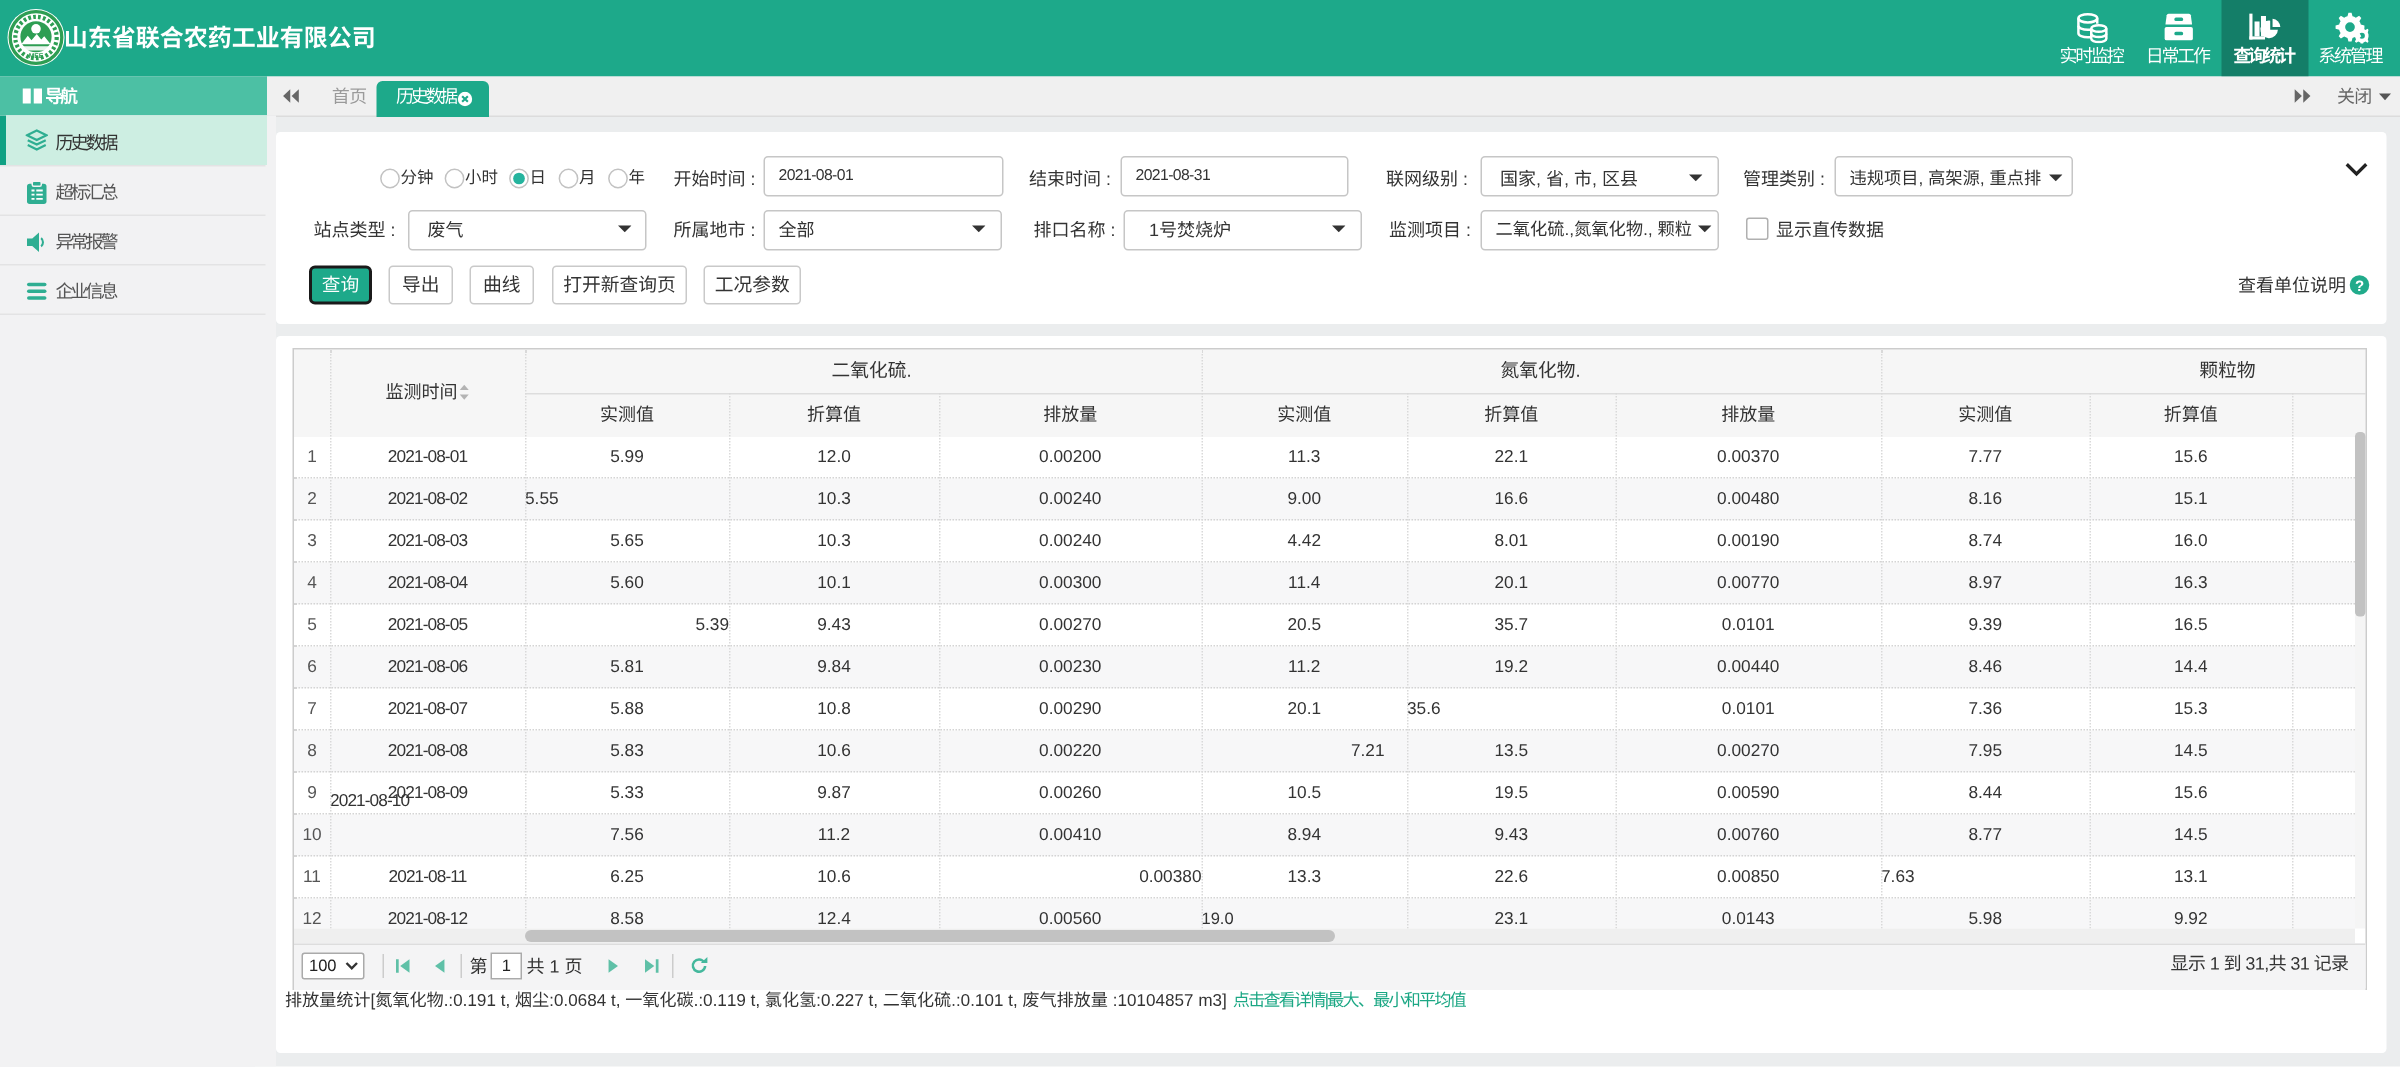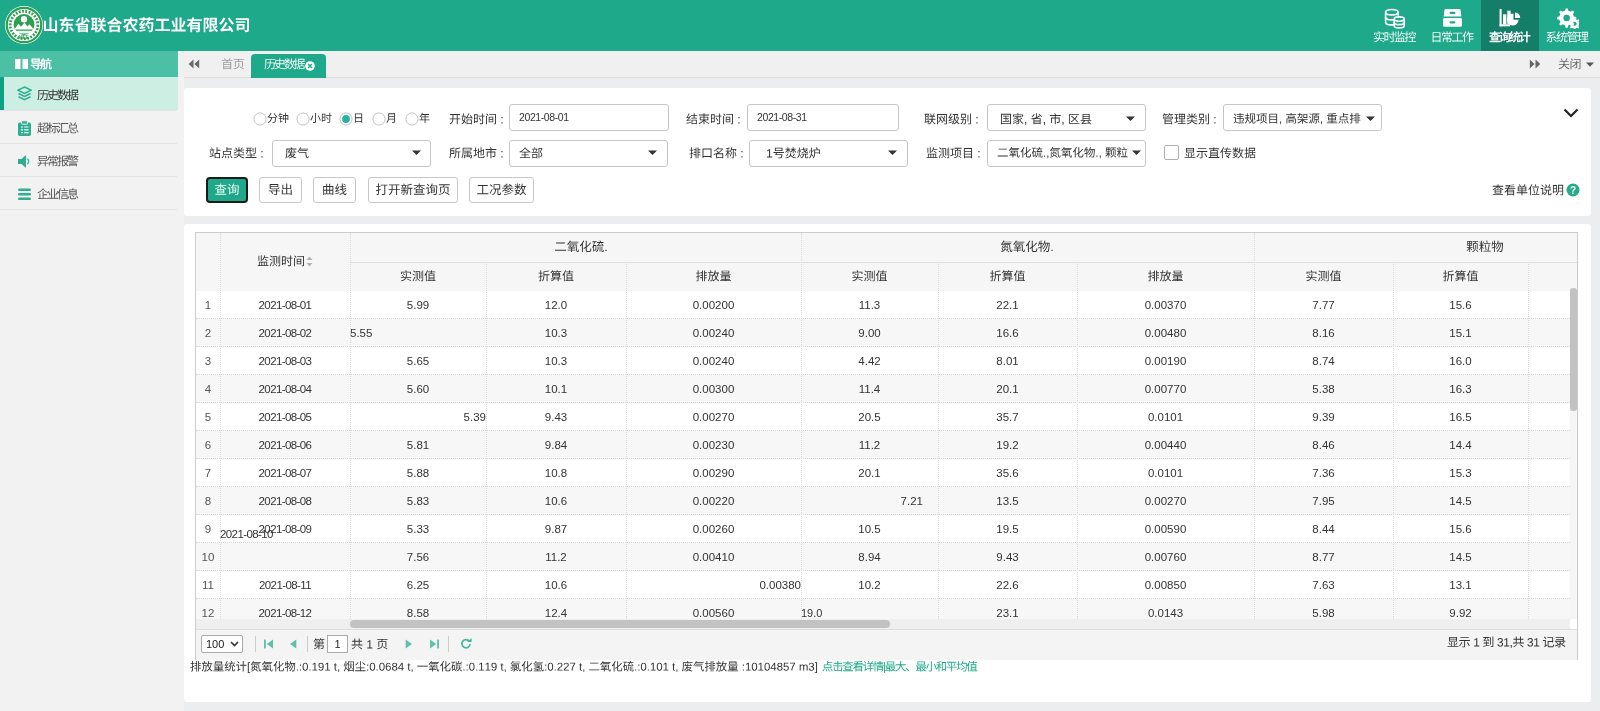--- a/index.html
+++ b/index.html
@@ -704,21 +704,21 @@
 <div style="position:absolute;left:1393px;top:347px;width:135px;height:28px;line-height:28px;text-align:center;font-size:11.5px;color:#333;overflow:hidden">16.0</div>
 <div style="position:absolute;left:196px;top:375px;width:1374px;height:28px;background:#f7f7f8"></div>
 <div style="position:absolute;left:196px;top:375px;width:24px;height:28px;line-height:28px;text-align:center;font-size:11.5px;color:#555;overflow:hidden">4</div>
 <div style="position:absolute;left:220px;top:375px;width:130px;height:28px;line-height:28px;text-align:center;font-size:11.5px;color:#333;letter-spacing:-.6px;overflow:hidden">2021-08-04</div>
 <div style="position:absolute;left:350px;top:375px;width:136px;height:28px;line-height:28px;text-align:center;font-size:11.5px;color:#333;overflow:hidden">5.60</div>
 <div style="position:absolute;left:486px;top:375px;width:140px;height:28px;line-height:28px;text-align:center;font-size:11.5px;color:#333;overflow:hidden">10.1</div>
 <div style="position:absolute;left:626px;top:375px;width:175px;height:28px;line-height:28px;text-align:center;font-size:11.5px;color:#333;overflow:hidden">0.00300</div>
 <div style="position:absolute;left:801px;top:375px;width:137px;height:28px;line-height:28px;text-align:center;font-size:11.5px;color:#333;overflow:hidden">11.4</div>
 <div style="position:absolute;left:938px;top:375px;width:139px;height:28px;line-height:28px;text-align:center;font-size:11.5px;color:#333;overflow:hidden">20.1</div>
 <div style="position:absolute;left:1077px;top:375px;width:177px;height:28px;line-height:28px;text-align:center;font-size:11.5px;color:#333;overflow:hidden">0.00770</div>
-<div style="position:absolute;left:1254px;top:375px;width:139px;height:28px;line-height:28px;text-align:center;font-size:11.5px;color:#333;overflow:hidden">5.38</div>
+<div style="position:absolute;left:1254px;top:375px;width:139px;height:28px;line-height:28px;text-align:center;font-size:11.5px;color:#333;overflow:hidden">8.97</div>
 <div style="position:absolute;left:1393px;top:375px;width:135px;height:28px;line-height:28px;text-align:center;font-size:11.5px;color:#333;overflow:hidden">16.3</div>
 <div style="position:absolute;left:196px;top:403px;width:1374px;height:28px;background:#fff"></div>
 <div style="position:absolute;left:196px;top:403px;width:24px;height:28px;line-height:28px;text-align:center;font-size:11.5px;color:#555;overflow:hidden">5</div>
 <div style="position:absolute;left:220px;top:403px;width:130px;height:28px;line-height:28px;text-align:center;font-size:11.5px;color:#333;letter-spacing:-.6px;overflow:hidden">2021-08-05</div>
 <div style="position:absolute;left:350px;top:403px;width:136px;height:28px;line-height:28px;text-align:right;font-size:11.5px;color:#333;overflow:hidden">5.39</div>
 <div style="position:absolute;left:486px;top:403px;width:140px;height:28px;line-height:28px;text-align:center;font-size:11.5px;color:#333;overflow:hidden">9.43</div>
 <div style="position:absolute;left:626px;top:403px;width:175px;height:28px;line-height:28px;text-align:center;font-size:11.5px;color:#333;overflow:hidden">0.00270</div>
 <div style="position:absolute;left:801px;top:403px;width:137px;height:28px;line-height:28px;text-align:center;font-size:11.5px;color:#333;overflow:hidden">20.5</div>
 <div style="position:absolute;left:938px;top:403px;width:139px;height:28px;line-height:28px;text-align:center;font-size:11.5px;color:#333;overflow:hidden">35.7</div>
 <div style="position:absolute;left:1077px;top:403px;width:177px;height:28px;line-height:28px;text-align:center;font-size:11.5px;color:#333;overflow:hidden">0.0101</div>
@@ -735,21 +735,21 @@
 <div style="position:absolute;left:1077px;top:431px;width:177px;height:28px;line-height:28px;text-align:center;font-size:11.5px;color:#333;overflow:hidden">0.00440</div>
 <div style="position:absolute;left:1254px;top:431px;width:139px;height:28px;line-height:28px;text-align:center;font-size:11.5px;color:#333;overflow:hidden">8.46</div>
 <div style="position:absolute;left:1393px;top:431px;width:135px;height:28px;line-height:28px;text-align:center;font-size:11.5px;color:#333;overflow:hidden">14.4</div>
 <div style="position:absolute;left:196px;top:459px;width:1374px;height:28px;background:#fff"></div>
 <div style="position:absolute;left:196px;top:459px;width:24px;height:28px;line-height:28px;text-align:center;font-size:11.5px;color:#555;overflow:hidden">7</div>
 <div style="position:absolute;left:220px;top:459px;width:130px;height:28px;line-height:28px;text-align:center;font-size:11.5px;color:#333;letter-spacing:-.6px;overflow:hidden">2021-08-07</div>
 <div style="position:absolute;left:350px;top:459px;width:136px;height:28px;line-height:28px;text-align:center;font-size:11.5px;color:#333;overflow:hidden">5.88</div>
 <div style="position:absolute;left:486px;top:459px;width:140px;height:28px;line-height:28px;text-align:center;font-size:11.5px;color:#333;overflow:hidden">10.8</div>
 <div style="position:absolute;left:626px;top:459px;width:175px;height:28px;line-height:28px;text-align:center;font-size:11.5px;color:#333;overflow:hidden">0.00290</div>
 <div style="position:absolute;left:801px;top:459px;width:137px;height:28px;line-height:28px;text-align:center;font-size:11.5px;color:#333;overflow:hidden">20.1</div>
-<div style="position:absolute;left:938px;top:459px;width:139px;height:28px;line-height:28px;text-align:center;font-size:11.5px;color:#333;overflow:hidden">35.6</div>
+<div style="position:absolute;left:938px;top:459px;width:139px;height:28px;line-height:28px;font-size:11.5px;color:#333;overflow:hidden">35.6</div>
 <div style="position:absolute;left:1077px;top:459px;width:177px;height:28px;line-height:28px;text-align:center;font-size:11.5px;color:#333;overflow:hidden">0.0101</div>
 <div style="position:absolute;left:1254px;top:459px;width:139px;height:28px;line-height:28px;text-align:center;font-size:11.5px;color:#333;overflow:hidden">7.36</div>
 <div style="position:absolute;left:1393px;top:459px;width:135px;height:28px;line-height:28px;text-align:center;font-size:11.5px;color:#333;overflow:hidden">15.3</div>
 <div style="position:absolute;left:196px;top:487px;width:1374px;height:28px;background:#f7f7f8"></div>
 <div style="position:absolute;left:196px;top:487px;width:24px;height:28px;line-height:28px;text-align:center;font-size:11.5px;color:#555;overflow:hidden">8</div>
 <div style="position:absolute;left:220px;top:487px;width:130px;height:28px;line-height:28px;text-align:center;font-size:11.5px;color:#333;letter-spacing:-.6px;overflow:hidden">2021-08-08</div>
 <div style="position:absolute;left:350px;top:487px;width:136px;height:28px;line-height:28px;text-align:center;font-size:11.5px;color:#333;overflow:hidden">5.83</div>
 <div style="position:absolute;left:486px;top:487px;width:140px;height:28px;line-height:28px;text-align:center;font-size:11.5px;color:#333;overflow:hidden">10.6</div>
 <div style="position:absolute;left:626px;top:487px;width:175px;height:28px;line-height:28px;text-align:center;font-size:11.5px;color:#333;overflow:hidden">0.00220</div>
 <div style="position:absolute;left:786px;top:487px;width:137px;height:28px;line-height:28px;text-align:right;font-size:11.5px;color:#333;overflow:hidden">7.21</div>
@@ -778,24 +778,24 @@
 <div style="position:absolute;left:938px;top:543px;width:139px;height:28px;line-height:28px;text-align:center;font-size:11.5px;color:#333;overflow:hidden">9.43</div>
 <div style="position:absolute;left:1077px;top:543px;width:177px;height:28px;line-height:28px;text-align:center;font-size:11.5px;color:#333;overflow:hidden">0.00760</div>
 <div style="position:absolute;left:1254px;top:543px;width:139px;height:28px;line-height:28px;text-align:center;font-size:11.5px;color:#333;overflow:hidden">8.77</div>
 <div style="position:absolute;left:1393px;top:543px;width:135px;height:28px;line-height:28px;text-align:center;font-size:11.5px;color:#333;overflow:hidden">14.5</div>
 <div style="position:absolute;left:196px;top:571px;width:1374px;height:28px;background:#fff"></div>
 <div style="position:absolute;left:196px;top:571px;width:24px;height:28px;line-height:28px;text-align:center;font-size:11.5px;color:#555;overflow:hidden">11</div>
 <div style="position:absolute;left:220px;top:571px;width:130px;height:28px;line-height:28px;text-align:center;font-size:11.5px;color:#333;letter-spacing:-.6px;overflow:hidden">2021-08-11</div>
 <div style="position:absolute;left:350px;top:571px;width:136px;height:28px;line-height:28px;text-align:center;font-size:11.5px;color:#333;overflow:hidden">6.25</div>
 <div style="position:absolute;left:486px;top:571px;width:140px;height:28px;line-height:28px;text-align:center;font-size:11.5px;color:#333;overflow:hidden">10.6</div>
 <div style="position:absolute;left:626px;top:571px;width:175px;height:28px;line-height:28px;text-align:right;font-size:11.5px;color:#333;overflow:hidden">0.00380</div>
-<div style="position:absolute;left:801px;top:571px;width:137px;height:28px;line-height:28px;text-align:center;font-size:11.5px;color:#333;overflow:hidden">10.2</div>
+<div style="position:absolute;left:801px;top:571px;width:137px;height:28px;line-height:28px;text-align:center;font-size:11.5px;color:#333;overflow:hidden">13.3</div>
 <div style="position:absolute;left:938px;top:571px;width:139px;height:28px;line-height:28px;text-align:center;font-size:11.5px;color:#333;overflow:hidden">22.6</div>
 <div style="position:absolute;left:1077px;top:571px;width:177px;height:28px;line-height:28px;text-align:center;font-size:11.5px;color:#333;overflow:hidden">0.00850</div>
-<div style="position:absolute;left:1254px;top:571px;width:139px;height:28px;line-height:28px;text-align:center;font-size:11.5px;color:#333;overflow:hidden">7.63</div>
+<div style="position:absolute;left:1254px;top:571px;width:139px;height:28px;line-height:28px;font-size:11.5px;color:#333;overflow:hidden">7.63</div>
 <div style="position:absolute;left:1393px;top:571px;width:135px;height:28px;line-height:28px;text-align:center;font-size:11.5px;color:#333;overflow:hidden">13.1</div>
 <div style="position:absolute;left:196px;top:599px;width:1374px;height:20px;background:#f7f7f8"></div>
 <div style="position:absolute;left:196px;top:599px;width:24px;height:20px;line-height:28px;text-align:center;font-size:11.5px;color:#555;overflow:hidden">12</div>
 <div style="position:absolute;left:220px;top:599px;width:130px;height:20px;line-height:28px;text-align:center;font-size:11.5px;color:#333;letter-spacing:-.6px;overflow:hidden">2021-08-12</div>
 <div style="position:absolute;left:350px;top:599px;width:136px;height:20px;line-height:28px;text-align:center;font-size:11.5px;color:#333;overflow:hidden">8.58</div>
 <div style="position:absolute;left:486px;top:599px;width:140px;height:20px;line-height:28px;text-align:center;font-size:11.5px;color:#333;overflow:hidden">12.4</div>
 <div style="position:absolute;left:626px;top:599px;width:175px;height:20px;line-height:28px;text-align:center;font-size:11.5px;color:#333;overflow:hidden">0.00560</div>
 <div style="position:absolute;left:801px;top:599px;width:137px;height:20px;line-height:28px;text-align:left;font-size:11px;color:#333;overflow:hidden">19.0</div>
 <div style="position:absolute;left:938px;top:599px;width:139px;height:20px;line-height:28px;text-align:center;font-size:11.5px;color:#333;overflow:hidden">23.1</div>
 <div style="position:absolute;left:1077px;top:599px;width:177px;height:20px;line-height:28px;text-align:center;font-size:11.5px;color:#333;overflow:hidden">0.0143</div>

